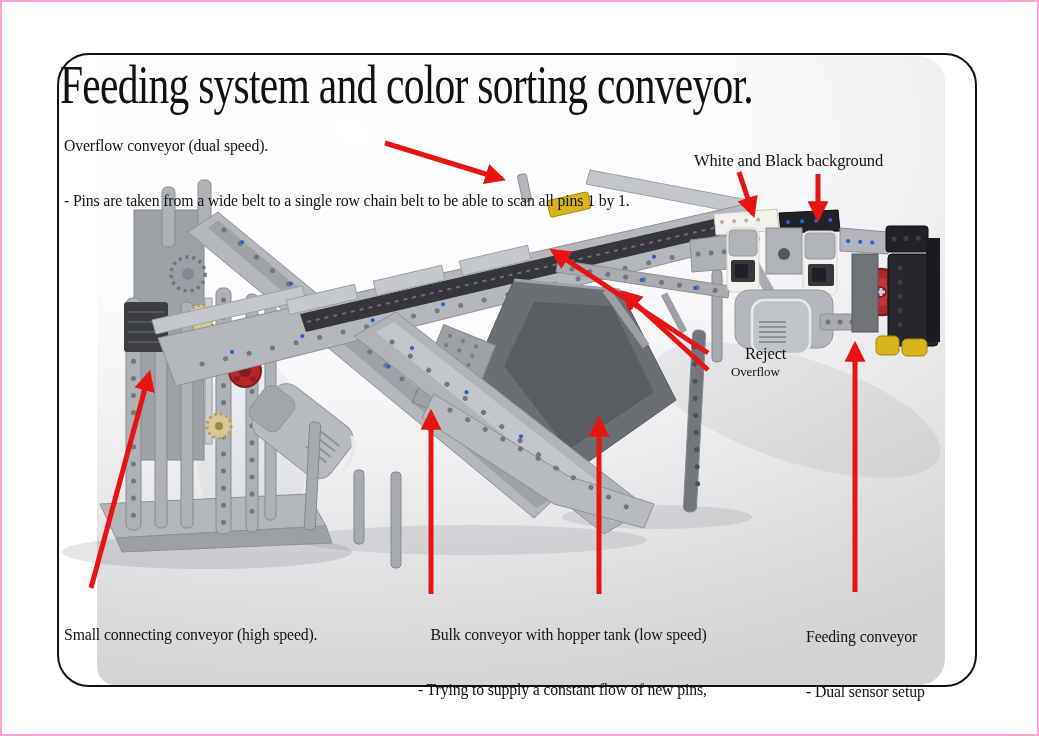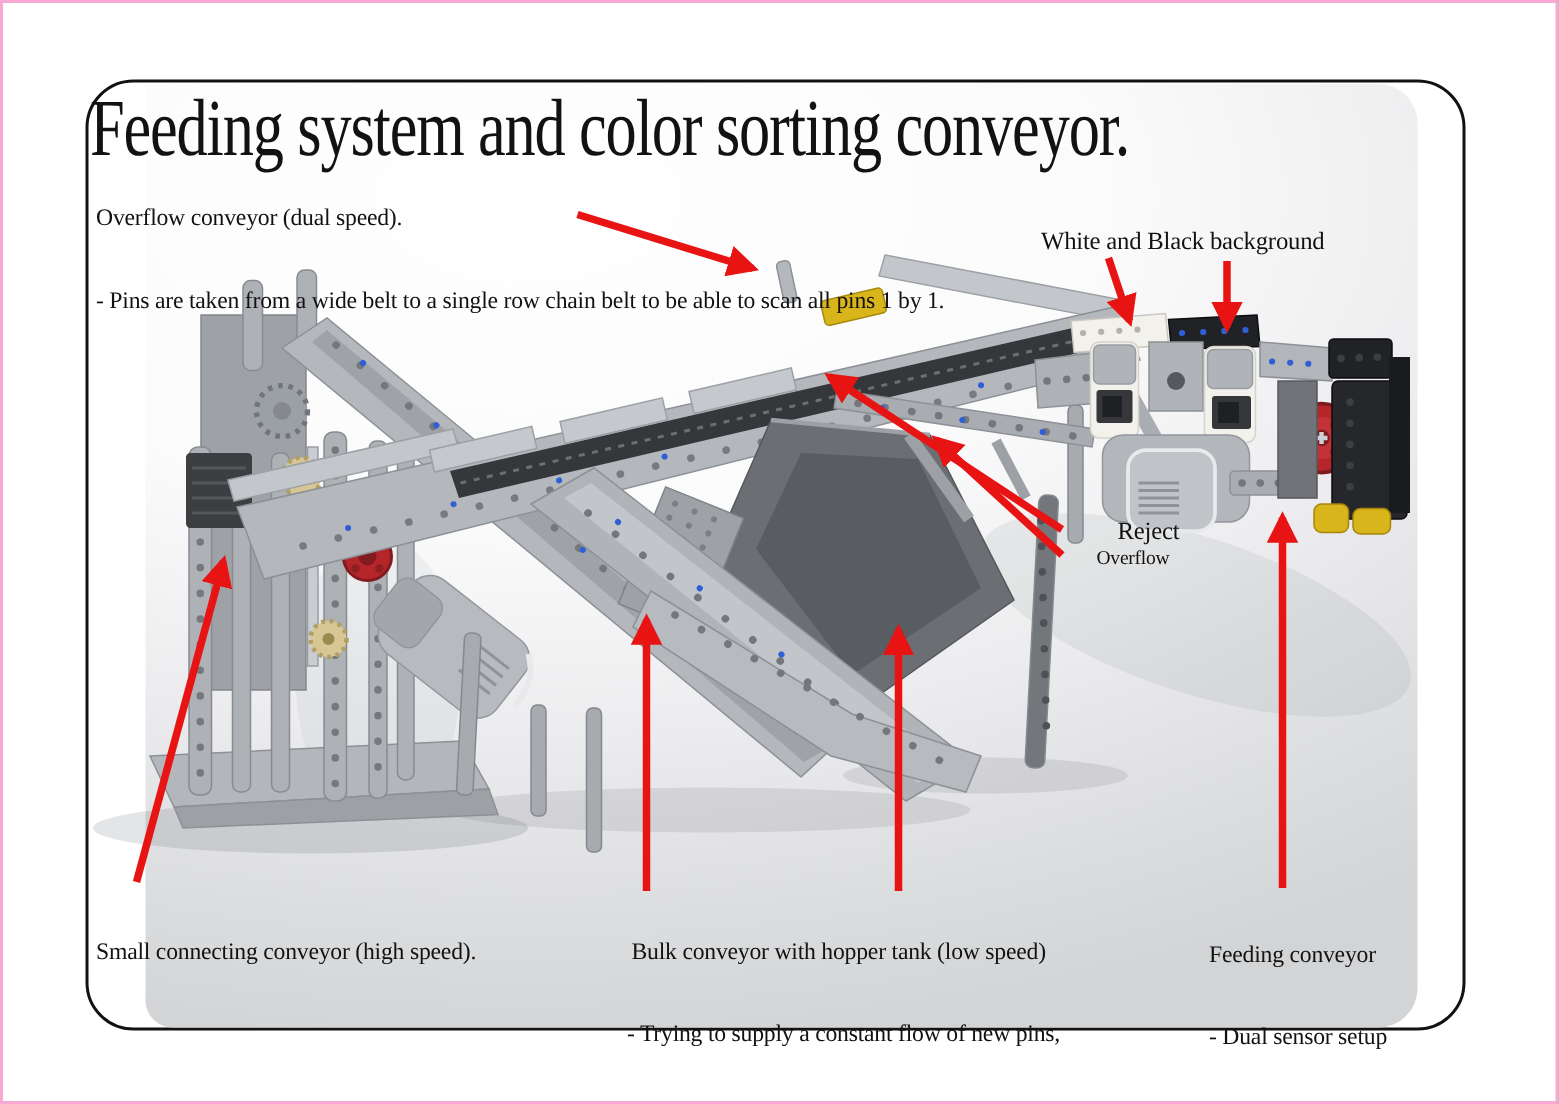--- a/index.html
+++ b/index.html
@@ -24,21 +24,21 @@
     position:absolute;left:58px;top:52px;font-size:54px;letter-spacing:-1px;
     transform:scaleX(0.77);transform-origin:0 0;white-space:nowrap;
   }
   #ann-alignment{left:62px;top:98px;}
   #ann-background{left:692px;top:150px;font-size:16.5px;}
   #ann-reject{left:743px;top:343px;font-size:16.5px;}
   #ann-overflow{left:709px;top:361px;font-size:13px;margin-left:20px;}
   #ann-small{left:62px;top:587px;}
   #ann-bulk{left:416px;top:587px;}
   #ann-sorting{left:804px;top:589px;}
-  #ann-bulk .l1{padding-left:3px;}
+  #ann-bulk .l1{padding-left:3px;text-align:right;}
 </style>
 </head>
 <body>
 
 <div id="viewport">
   <div id="slide-border"></div>
   <div id="photo-bg"></div>
 
   <svg id="scene" width="1035" height="732" viewBox="0 0 1035 732">
     <defs>

